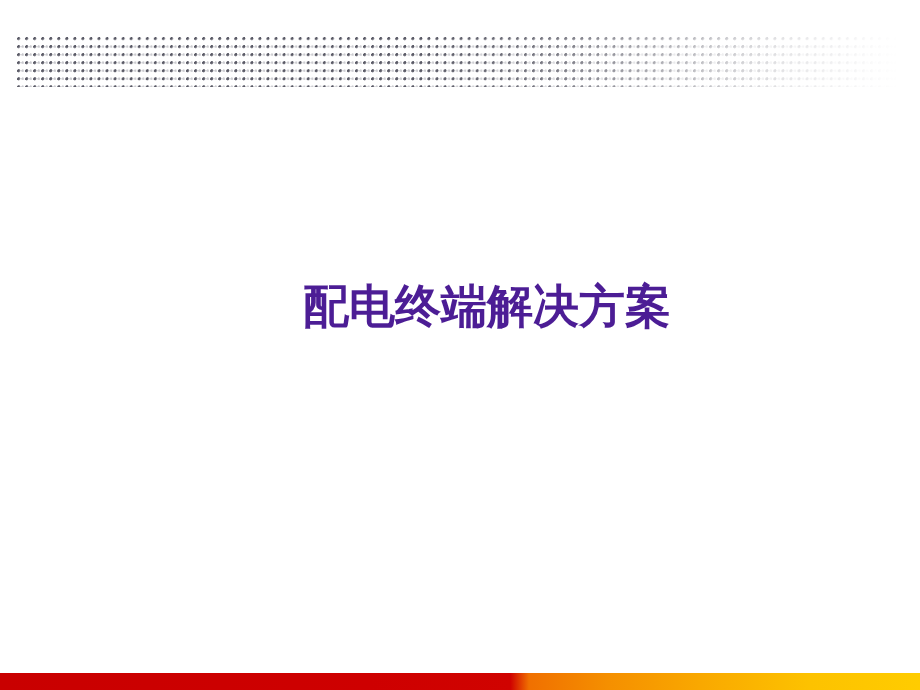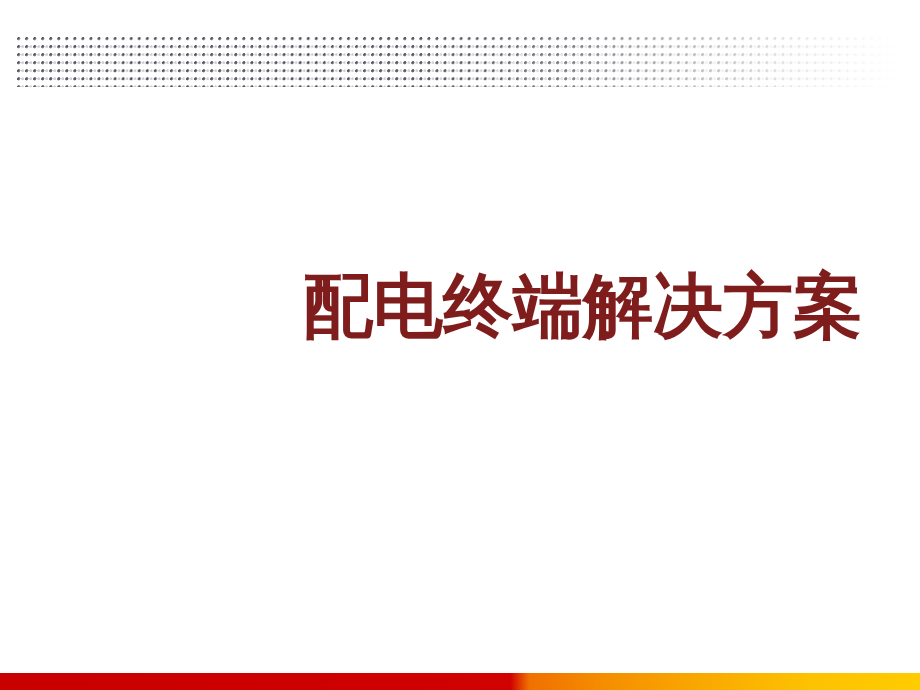--- a/index.html
+++ b/index.html
@@ -76,23 +76,23 @@
   
   .title {
     position: absolute;
     left: 303px;
     top: 266px;
     width: 580px;
     height: 84px;
     line-height: 80px;
     font-family: "DejaVu Sans", "Liberation Sans", sans-serif;
     font-weight: 700;
-    font-size: 70px;
+    font-size: 46px;
     letter-spacing: 0px;
-    color: #7f1d1d;
+    color: #4c1d95;
     white-space: nowrap;
   }
 
   
   .bottom-bar {
     position: absolute;
     left: 0;
     bottom: 0;
     width: 920px;
     height: 17px;

